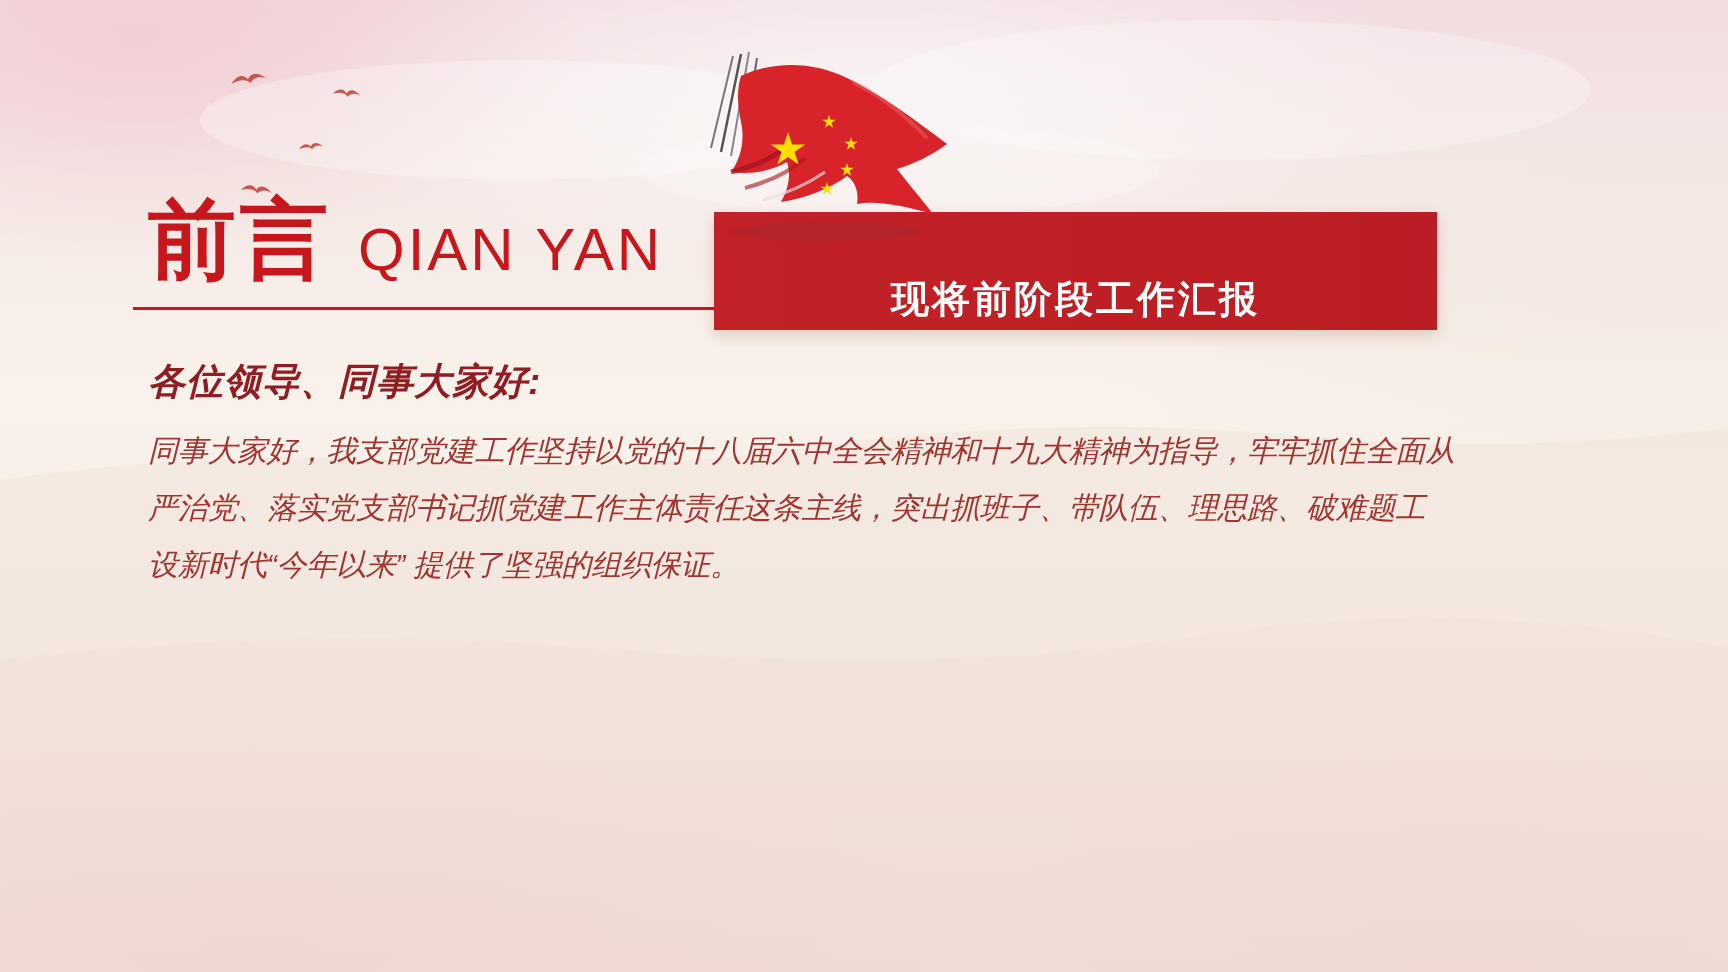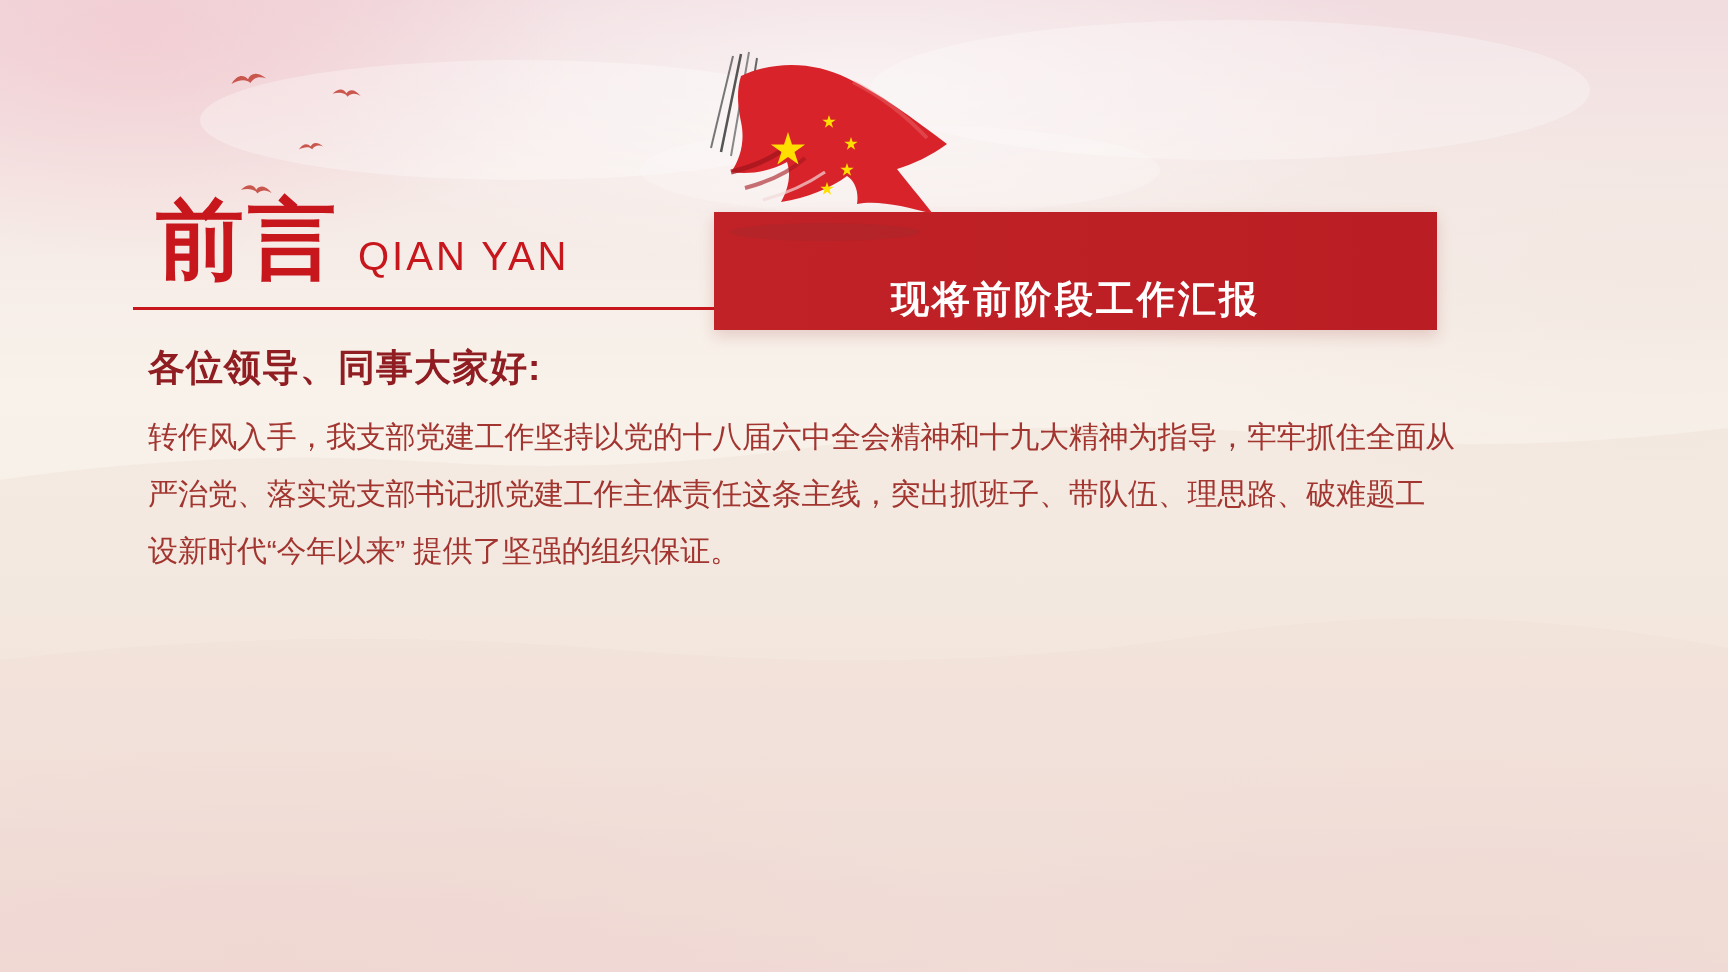--- a/index.html
+++ b/index.html
@@ -13,44 +13,44 @@
       radial-gradient(ellipse 800px 260px at 50% 9%, rgba(255,255,255,0.55), transparent 72%),
       radial-gradient(ellipse 900px 320px at 96% 28%, rgba(240,228,221,0.55), transparent 72%),
       radial-gradient(ellipse 1000px 300px at 15% 98%, rgba(244,211,209,0.50), transparent 72%),
       radial-gradient(ellipse 700px 260px at 85% 96%, rgba(244,218,214,0.45), transparent 72%),
       linear-gradient(180deg,#f1dce0 0%,#f5e9e6 18%,#f8f2ea 40%,#f7efe7 62%,#f5e7e1 82%,#f2dfdc 100%);
   }
   .bg-art{position:absolute;left:0;top:0;pointer-events:none;}
   .bird{position:absolute;}
   
   .title-row{
-    position:absolute;left:156px;top:196px;
-    display:flex;align-items:baseline;gap:18px;
+    position:absolute;left:148px;top:196px;
+    display:flex;align-items:baseline;gap:26px;
     color:#C8161D;white-space:nowrap;
   }
   .title-cn{font-size:88px;font-weight:900;letter-spacing:4px;line-height:1;}
-  .title-en{font-size:40px;font-weight:500;letter-spacing:3px;line-height:1;}
+  .title-en{font-size:60px;font-weight:500;letter-spacing:3px;line-height:1;}
   .title-underline{
     position:absolute;left:133px;top:307px;width:581px;height:3px;
     background:#C8161D;
   }
   
   .banner{
     position:absolute;left:714px;top:212px;width:723px;height:118px;
     background:linear-gradient(90deg,#c02227,#ba1d23);
     display:flex;align-items:flex-end;justify-content:center;
     box-shadow:0 6px 14px rgba(150,40,40,0.18);
   }
   .banner-text{
     color:#ffffff;font-size:38px;font-weight:bold;letter-spacing:3px;
     padding-bottom:12px;line-height:1;white-space:nowrap;
   }
   .flag{position:absolute;left:675px;top:50px;}
   
-  .content{position:absolute;left:148px;top:346px;width:1285px;}
+  .content{position:absolute;left:148px;top:360px;width:1285px;font-style:italic;}
   .greeting{
     font-size:37px;font-weight:bold;color:#8F1D22;
     line-height:1.2;letter-spacing:1px;white-space:nowrap;
   }
   .paragraphs{margin-top:18px;}
   .pline{
     font-size:30px;color:#A23530;line-height:57px;height:57px;
     letter-spacing:-0.3px;white-space:nowrap;
   }
 </style>
@@ -109,19 +109,19 @@
     <polygon points="113,82 117,94.4 130.1,94.4 119.5,102.1 123.6,114.6 113,106.9 102.4,114.6 106.5,102.1 95.9,94.4 109,94.4" fill="#FFDE00"></polygon>
     <polygon points="154,65 155.6,69.8 160.7,69.8 156.5,72.8 158.1,77.7 154,74.7 149.9,77.7 151.5,72.8 147.3,69.8 152.4,69.8" fill="#FFDE00"></polygon>
     <polygon points="176,87 177.6,91.8 182.7,91.8 178.5,94.8 180.1,99.7 176,96.7 171.9,99.7 173.5,94.8 169.3,91.8 174.4,91.8" fill="#FFDE00"></polygon>
     <polygon points="172,113 173.6,117.8 178.7,117.8 174.5,120.8 176.1,125.7 172,122.7 167.9,125.7 169.5,120.8 165.3,117.8 170.4,117.8" fill="#FFDE00"></polygon>
     <polygon points="152,132 153.6,136.8 158.7,136.8 154.5,139.8 156.1,144.7 152,141.7 147.9,144.7 149.5,139.8 145.3,136.8 150.4,136.8" fill="#FFDE00"></polygon>
   </svg>
 
   <div class="content">
     <div class="greeting">各位领导、同事大家好:</div>
     <div class="paragraphs">
-      <div class="pline">转作风入手，我支部党建工作坚持以党的十八届六中全会精神和十九大精神为指导，牢牢抓住全面从</div>
+      <div class="pline">同事大家好，我支部党建工作坚持以党的十八届六中全会精神和十九大精神为指导，牢牢抓住全面从</div>
       <div class="pline">严治党、落实党支部书记抓党建工作主体责任这条主线，突出抓班子、带队伍、理思路、破难题工</div>
       <div class="pline">设新时代“今年以来” 提供了坚强的组织保证。</div>
     </div>
   </div>
 
 </div>
 
 </body></html>

